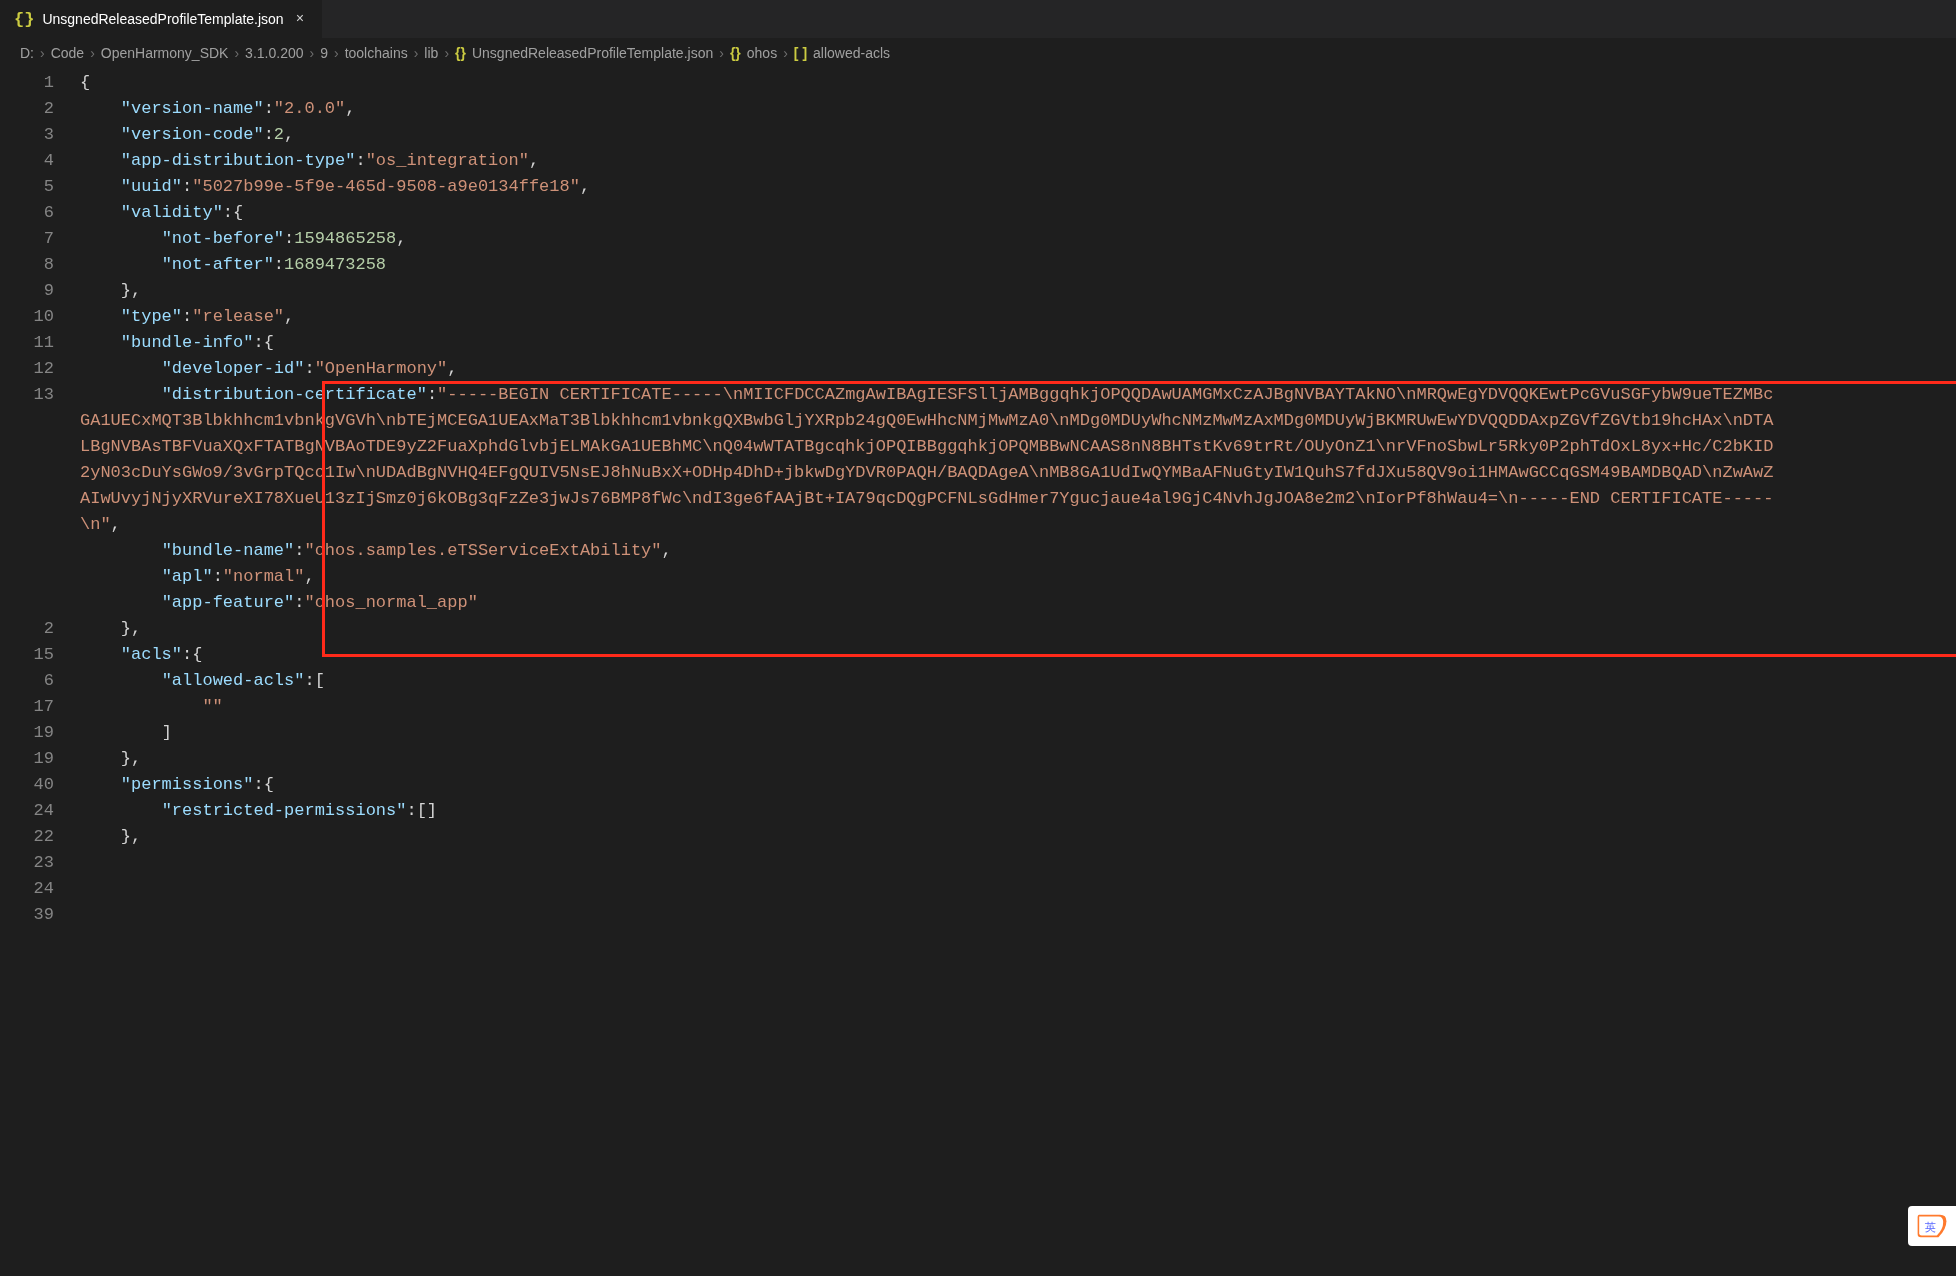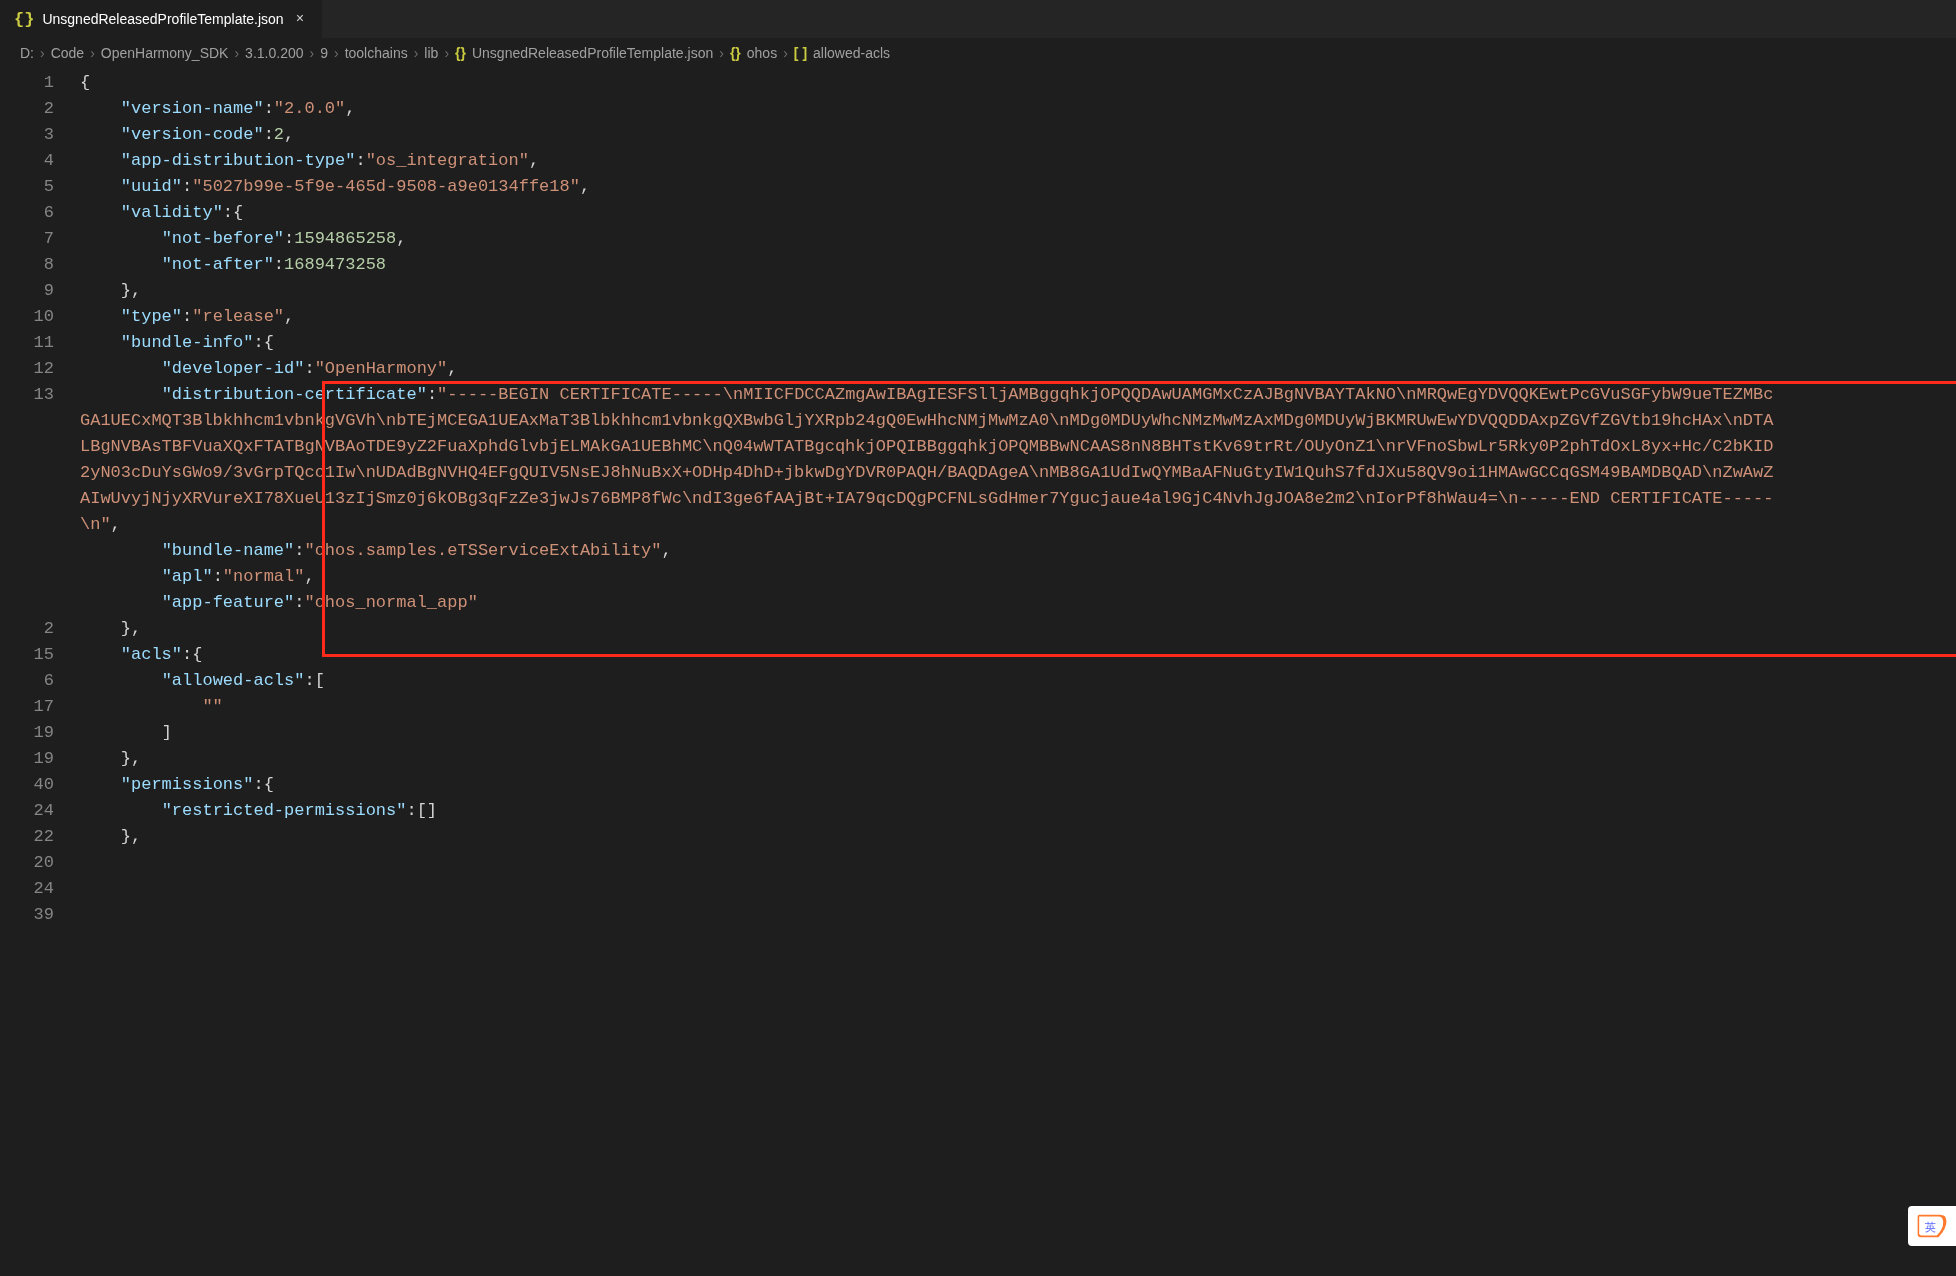--- a/index.html
+++ b/index.html
@@ -183,21 +183,21 @@
     <div class="wrap-fill"></div>
     <div class="ln">2</div>
     <div class="ln">15</div>
     <div class="ln">6</div>
     <div class="ln">17</div>
     <div class="ln">19</div>
     <div class="ln">19</div>
     <div class="ln">40</div>
     <div class="ln">24</div>
     <div class="ln">22</div>
-    <div class="ln">20</div>
+    <div class="ln">23</div>
     <div class="ln">24</div>
     <div class="ln">39</div>
   </div>
 
   <div class="code">
     <div class="row"><span class="s-brk">{</span></div>
     <div class="row">    <span class="s-key">"version-name"</span><span class="s-pun">:</span><span class="s-str">"2.0.0"</span><span class="s-pun">,</span></div>
     <div class="row">    <span class="s-key">"version-code"</span><span class="s-pun">:</span><span class="s-num">2</span><span class="s-pun">,</span></div>
     <div class="row">    <span class="s-key">"app-distribution-type"</span><span class="s-pun">:</span><span class="s-str">"os_integration"</span><span class="s-pun">,</span></div>
     <div class="row">    <span class="s-key">"uuid"</span><span class="s-pun">:</span><span class="s-str">"5027b99e-5f9e-465d-9508-a9e0134ffe18"</span><span class="s-pun">,</span></div>

